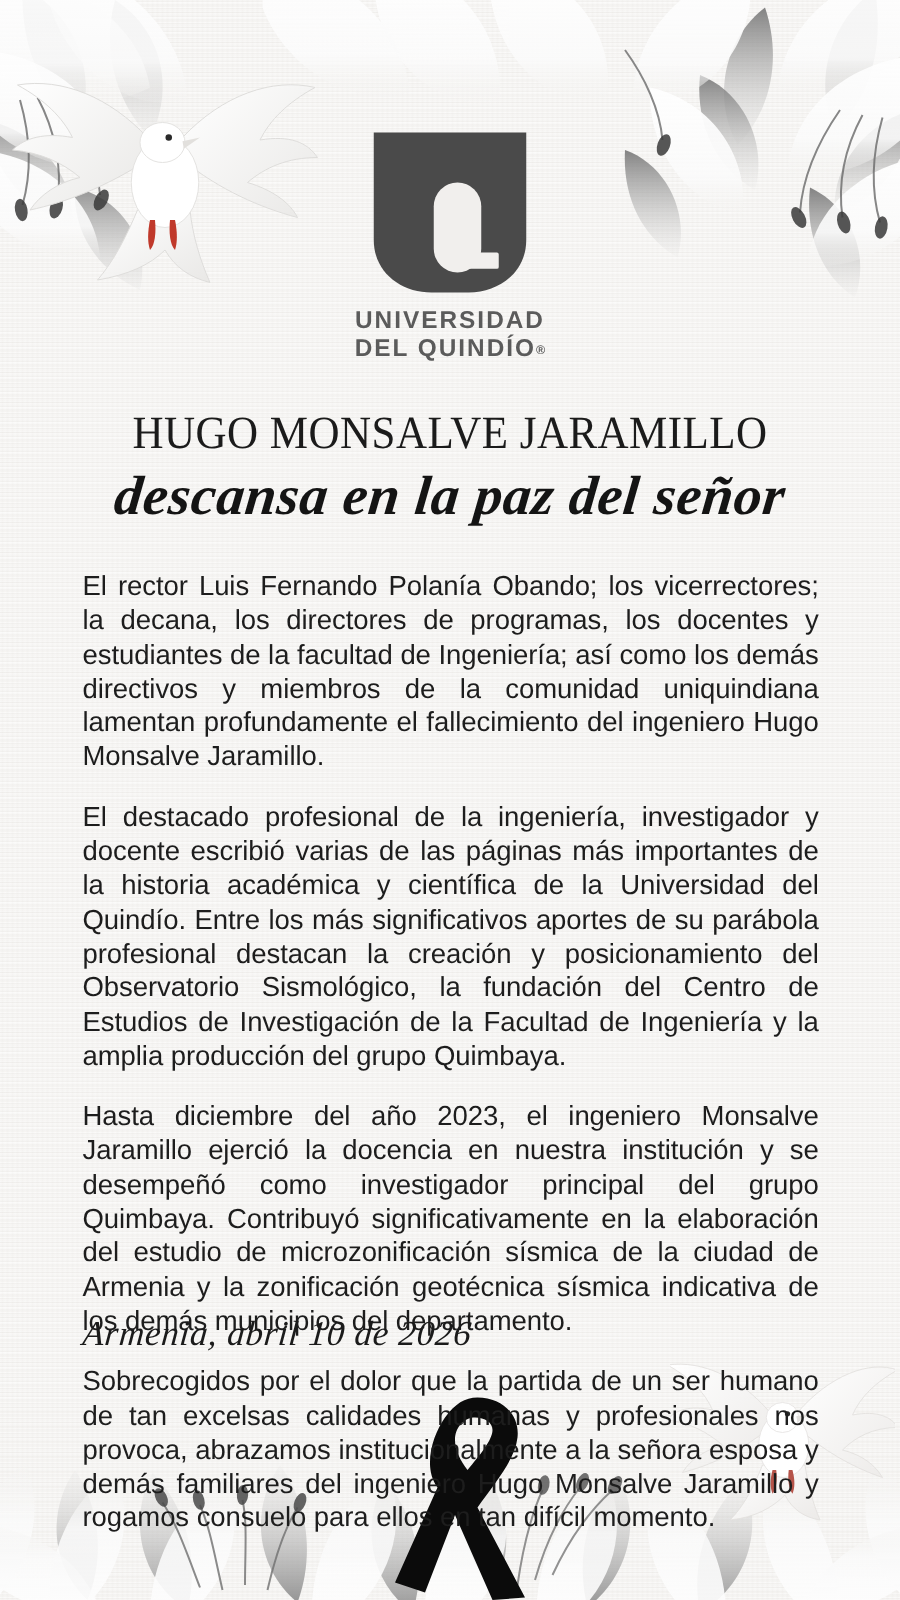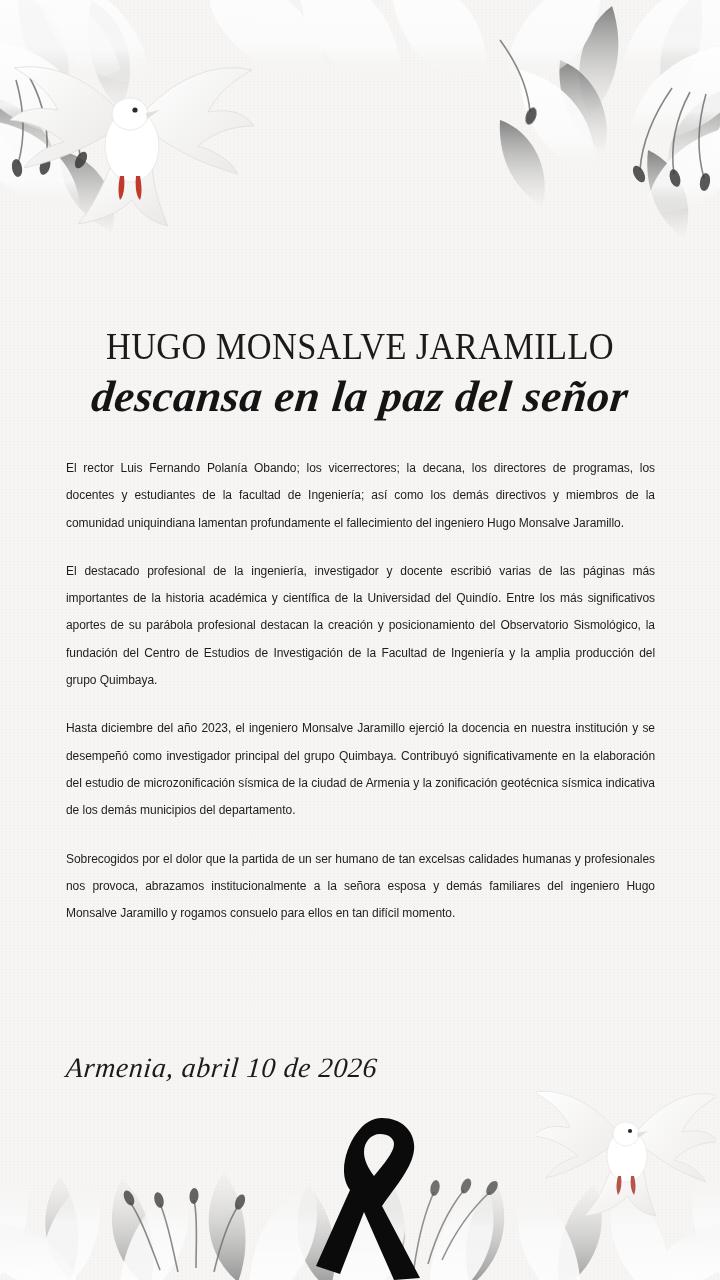--- a/index.html
+++ b/index.html
@@ -125,21 +125,21 @@
 
   #body-text {
     position: absolute;
     top: 455px;
     left: 66px;
     width: 589px;
   }
   #body-text p {
     text-align: justify;
     font-family: "Liberation Sans", sans-serif;
-    font-size: 12px;
+    font-size: 22px;
     line-height: 27.3px;
     color: #1d1d1d;
     margin-bottom: 21px;
     letter-spacing: -0.05px;
   }
   #body-text p:last-child { margin-bottom: 16px; }
 
   #place-date {
     position: absolute;
     top: 1052px;
@@ -381,20 +381,28 @@
              C48,15 56,10 66,10 Z
              M64,26
              C55,26 48,34 48,44
              C48,52 52,60 58,68
              C68,56 78,44 78,36
              C78,30 72,26 64,26 Z" fill="#0b0b0b" fill-rule="evenodd"></path>
   </svg>
 
   <div id="content">
 
+    <div id="logo-block">
+      <svg id="logo-mark" width="130" height="132" viewBox="0 0 130 132">
+        <path d="M4,2 L126,2 L126,88 C126,114 104,130 80,130 L50,130 C26,130 4,114 4,88 Z" fill="#4a4a4a"></path>
+        <rect x="52" y="42" width="38" height="72" rx="19" fill="#f1efed"></rect>
+        <rect x="76" y="98" width="28" height="13" rx="1.5" fill="#f1efed"></rect>
+      </svg>
+      <div id="logo-text"><span>UNIVERSIDAD</span><br><span>DEL  QUINDÍO</span><span class="reg">®</span></div>
+    </div>
 
     <h1 id="deceased-name">HUGO MONSALVE JARAMILLO</h1>
 
     <h2 id="rest-phrase">descansa en la paz del señor</h2>
 
     <div id="body-text">
       <p>El rector Luis Fernando Polanía Obando; los vicerrectores; la decana, los directores de programas, los docentes y estudiantes de la facultad de Ingeniería; así como los demás directivos y miembros de la comunidad uniquindiana lamentan profundamente el fallecimiento del ingeniero Hugo Monsalve Jaramillo.</p>
       <p>El destacado profesional de la ingeniería, investigador y docente escribió varias de las páginas más importantes de la historia académica y científica de la Universidad del Quindío. Entre los más significativos aportes de su parábola profesional destacan la creación y posicionamiento del Observatorio Sismológico, la fundación del Centro de Estudios de Investigación de la Facultad de Ingeniería y la amplia producción del grupo Quimbaya.</p>
       <p>Hasta diciembre del año 2023, el ingeniero Monsalve Jaramillo ejerció la docencia en nuestra institución y se desempeñó como investigador principal del grupo Quimbaya. Contribuyó significativamente en la elaboración del estudio de microzonificación sísmica de la ciudad de Armenia y la zonificación geotécnica sísmica indicativa de los demás municipios del departamento.</p>
       <p>Sobrecogidos por el dolor que la partida de un ser humano de tan excelsas calidades humanas y profesionales nos provoca, abrazamos institucionalmente a la señora esposa y demás familiares del ingeniero Hugo Monsalve Jaramillo y rogamos consuelo para ellos en tan difícil momento.</p>

